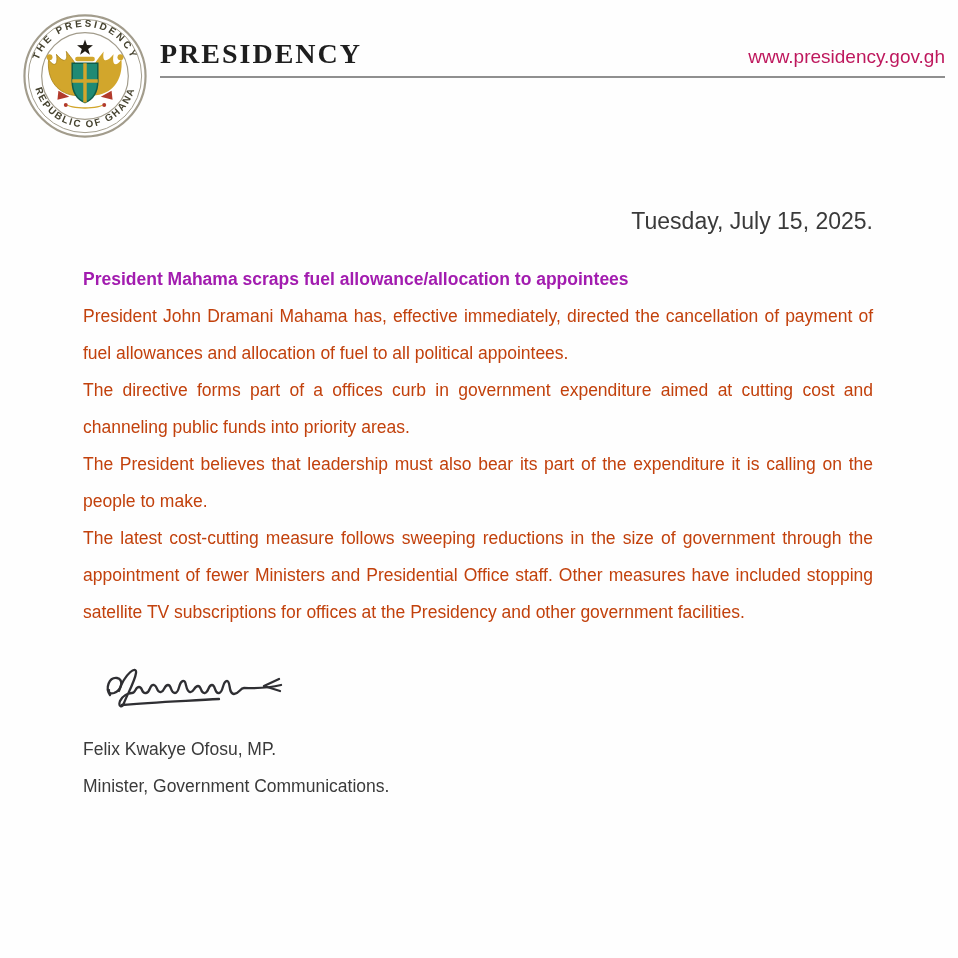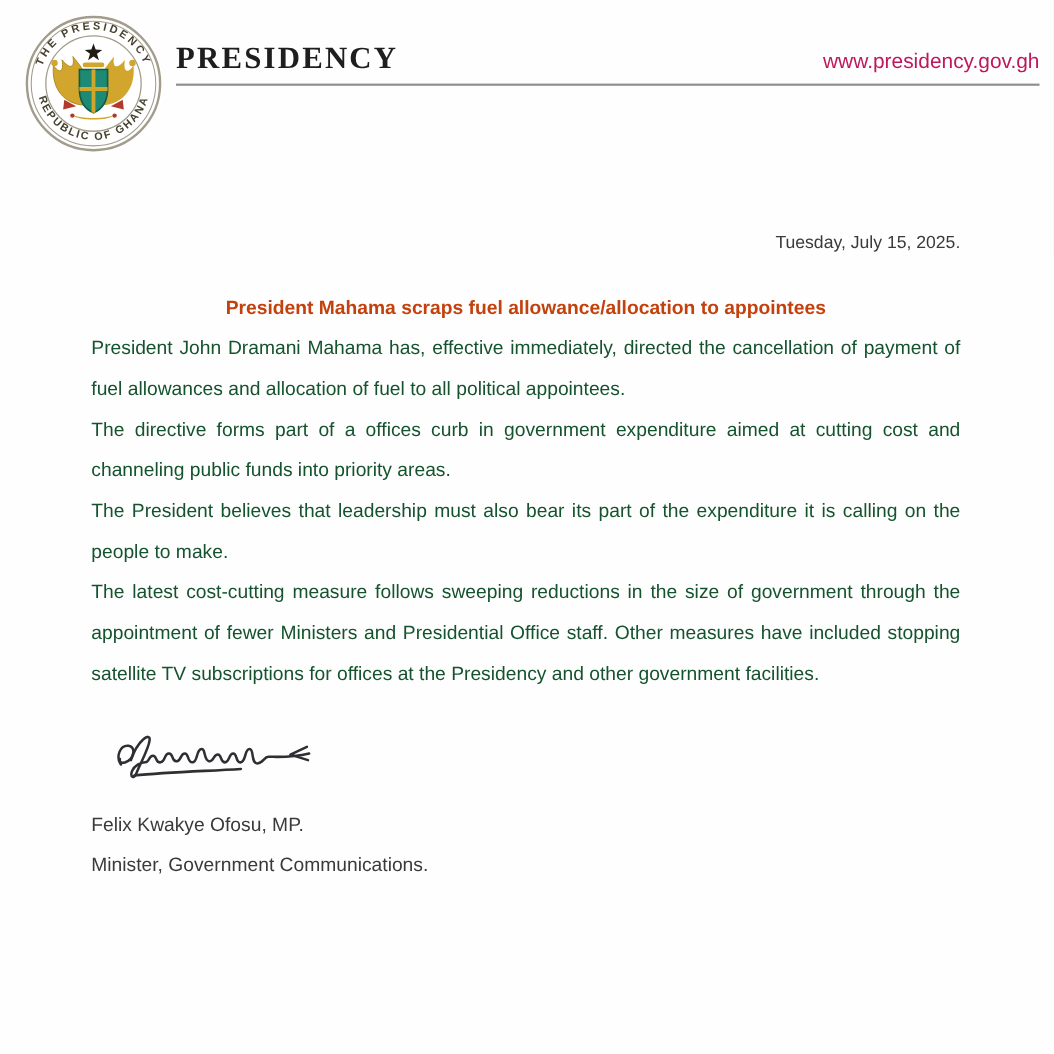--- a/index.html
+++ b/index.html
@@ -57,38 +57,38 @@
 
   
   .doc-body {
     position: absolute;
     left: 83px;
     right: 85px;
     top: 208px;
   }
   .doc-date {
     text-align: right;
-    font-size: 16px;
+    font-size: 23px;
     line-height: 26px;
     color: #3a3a3a;
     margin-bottom: 27px;
   }
   .doc-headline {
-    text-align: center;
+    text-align: left;
     font-weight: bold;
     font-size: 17.5px;
     line-height: 37px;
-    color: #c2410c;
+    color: #a21caf;
   }
   .doc-paragraph {
     margin: 0;
     text-align: justify;
     font-size: 17.5px;
     line-height: 37px;
-    color: #14532d;
+    color: #c2410c;
   }
 
   
   .signature-block { margin-top: 26px; }
   .signature-img { margin-left: 14px; display: block; }
   .signoff {
     margin-top: 14px;
     font-size: 17.5px;
     line-height: 37px;
     color: #3a3a3a;

